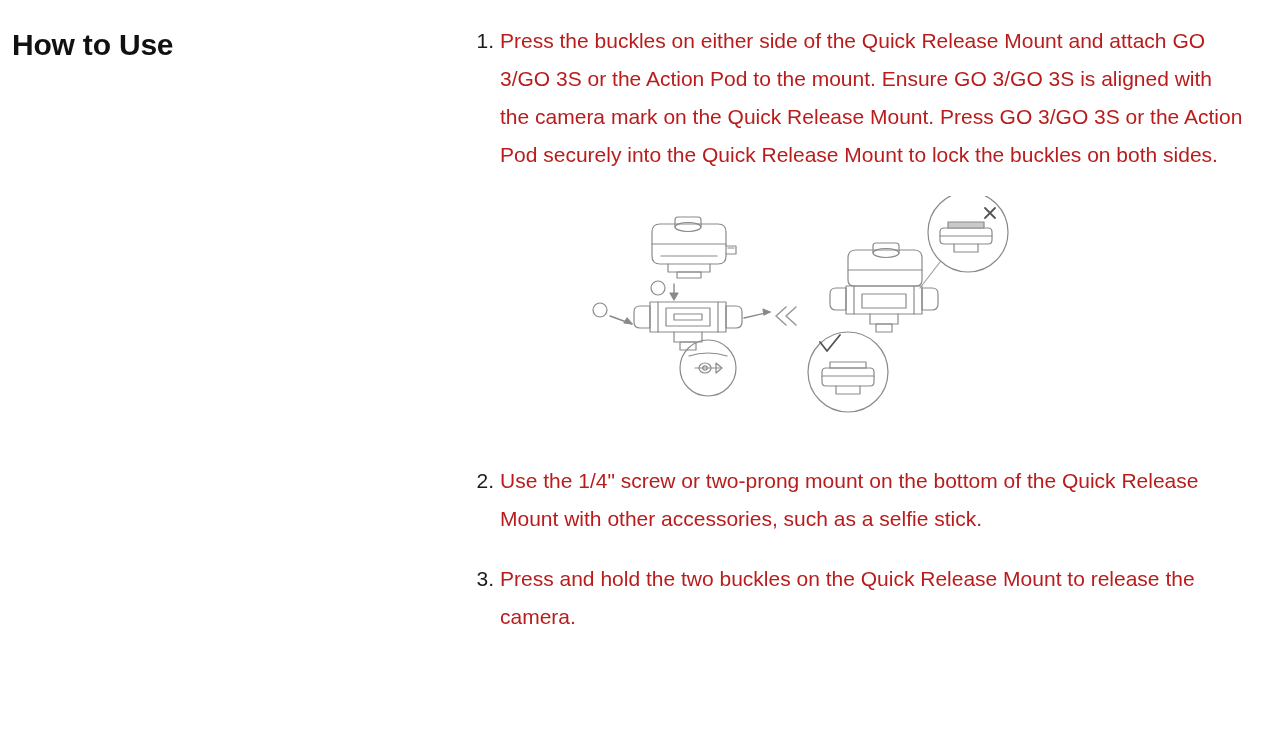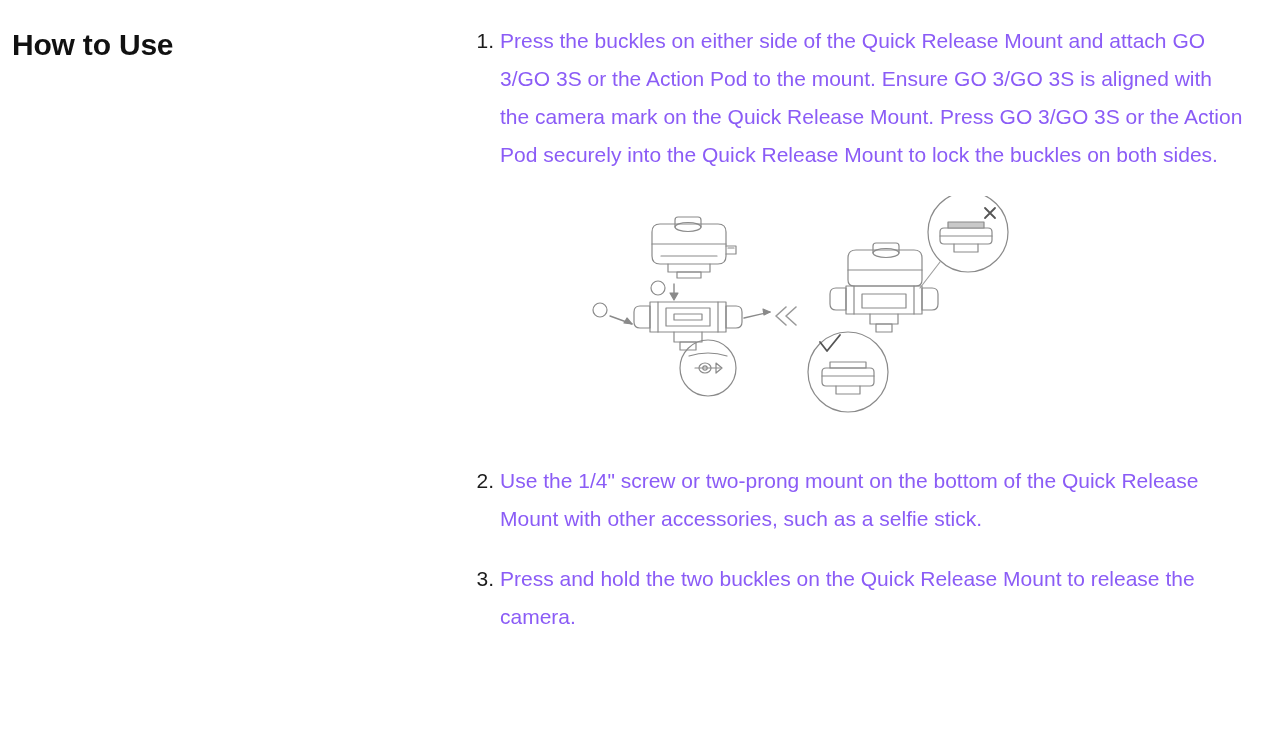--- a/index.html
+++ b/index.html
@@ -47,21 +47,21 @@
     line-height: 38px;
     color: #1c1c1c;
     text-align: right;
     padding-right: 6px;
     box-sizing: border-box;
   }
   .step-text {
     flex: 1 1 auto;
     font-size: 21px;
     line-height: 38px;
-    color: #8b5cf6;
+    color: #b91c1c;
   }
   .figure {
     margin: 14px 0 26px 0;
     display: flex;
     justify-content: center;
   }
   .figure svg {
     display: block;
   }
 </style>

